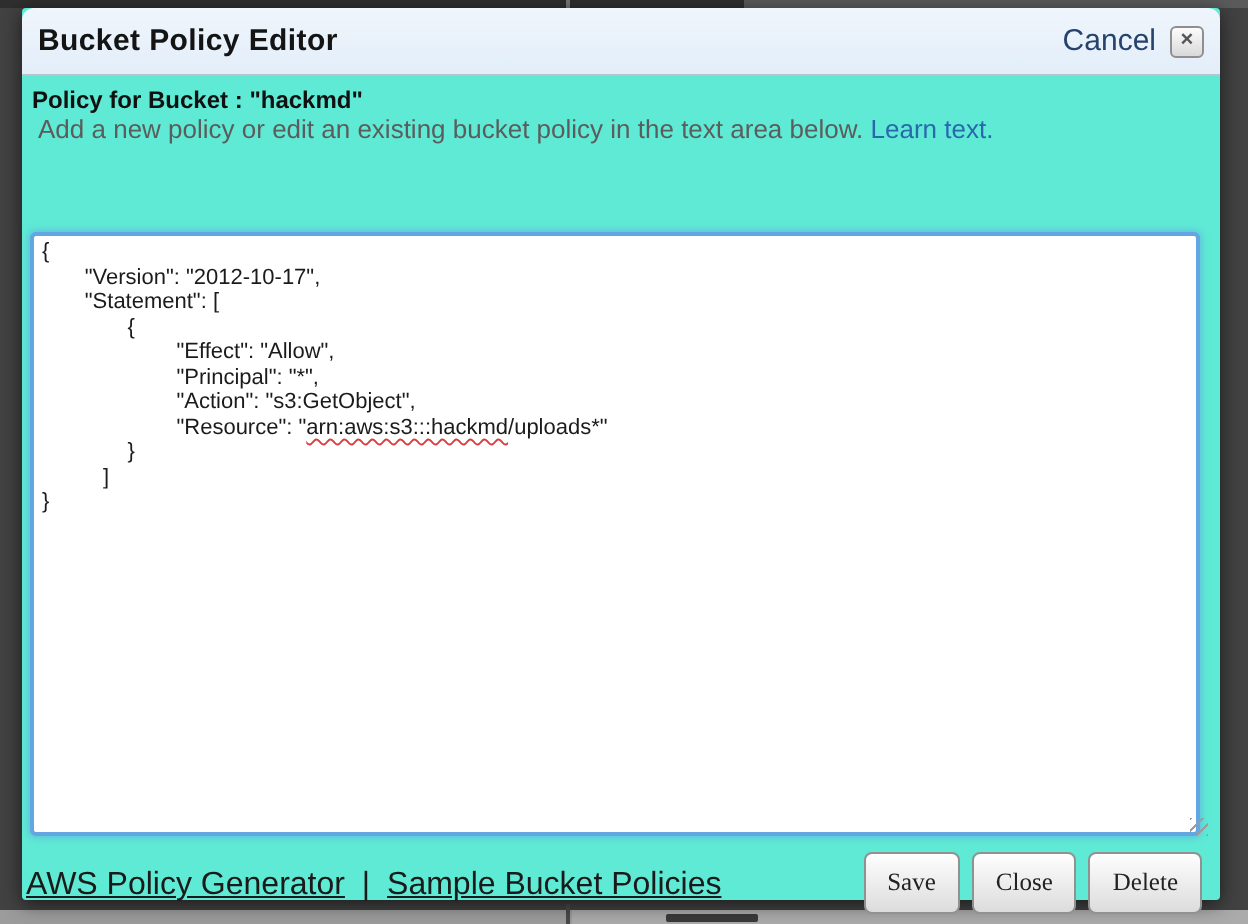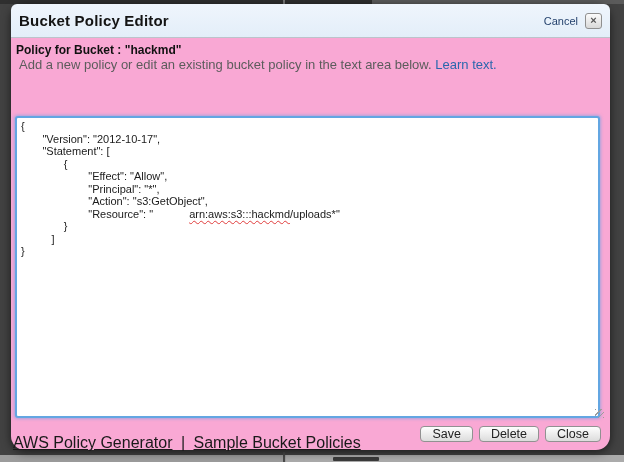--- a/index.html
+++ b/index.html
@@ -15,33 +15,33 @@
   .bd-topbox { position:absolute; top:0; left:372px; width:252px; height:4px; background:#5b5b5b; }
   .bd-vline-t{ position:absolute; top:0; left:283px; width:2px; height:4px; background:#787878; }
   .bd-band   { position:absolute; top:455px; left:0; width:624px; height:7px; background:#9c9c9c; }
   .bd-band-r { position:absolute; top:455px; left:286px; width:338px; height:7px; background:#ababab; }
   .bd-vline-b{ position:absolute; top:452px; left:283px; width:2px; height:10px; background:#4a4a4a; }
   .bd-smudge { position:absolute; top:457px; left:333px; width:46px; height:4px; background:#3a3a3a; border-radius:1px; }
 
   
   .dialog {
     position:absolute; left:11px; top:4px; width:599px; height:446px;
-    background:#f9a8d4; border-radius:14px;
+    background:#5eead4; border-radius:2px;
     box-shadow:0 2px 10px rgba(0,0,0,0.6);
   }
   .header {
     position:absolute; left:0; top:0; right:0; height:33px;
     background:linear-gradient(#eff5fc, #e3eef9);
     border-bottom:1px solid #bcc3cb;
     border-radius:6px 6px 0 0;
     display:flex; align-items:center;
   }
   .title { margin-left:8px; font-size:15px; font-weight:bold; color:#141414; letter-spacing:.2px; }
   .header-right { margin-left:auto; margin-right:8px; display:flex; align-items:center; gap:7px; }
-  .cancel { font-size:11px; color:#26436e; cursor:pointer; }
+  .cancel { font-size:15px; color:#26436e; cursor:pointer; }
   .close-btn {
     width:17px; height:16px; box-sizing:border-box;
     border:1px solid #8f8f8f; border-radius:3px;
     background:linear-gradient(#fcfcfc, #d9d9d9);
     color:#555; font-size:11px; font-weight:bold; line-height:1;
     display:flex; align-items:center; justify-content:center; cursor:pointer;
   }
 
   .subtitle { position:absolute; left:5px; top:39px; font-size:12px; font-weight:bold; color:#111; }
   .desc     { position:absolute; left:8px; top:53px; font-size:13px; color:#5c5c5c; }
@@ -57,36 +57,35 @@
     font-family:"Liberation Sans", sans-serif;
     font-size:11px; line-height:12.5px; color:#1b1b1b;
     white-space:pre; overflow:hidden; cursor:text;
   }
   .squiggle {
     text-decoration:underline;
     text-decoration-style:wavy;
     text-decoration-color:#e03c3c;
     text-decoration-thickness:1px;
     text-underline-offset:2px;
-    margin-left:36px;
   }
   .resize-handle {
     position:absolute; right:6px; bottom:32px; width:9px; height:9px;
     background:repeating-linear-gradient(135deg, #9c9c9c 0 1px, transparent 1px 4px);
     cursor:nwse-resize;
   }
 
   .links { position:absolute; left:2px; top:430px; font-size:16px; color:#1a1a1a; }
   .links .lnk { text-decoration:underline; cursor:pointer; }
   .links .sep { margin:0 4px; }
 
   .btn-row { position:absolute; right:9px; top:422px; display:flex; gap:6px; }
   .btn {
-    height:16px; box-sizing:border-box; padding:0 11px;
-    font-family:Liberation Sans, sans-serif; font-size:12.5px; color:#222;
+    height:31px; box-sizing:border-box; padding:0 11px;
+    font-family:Liberation Serif, serif; font-size:12.5px; color:#222;
     background:linear-gradient(#fefefe, #dcdcdc);
     border:1px solid #919191; border-radius:4px;
     display:flex; align-items:center; cursor:pointer;
   }
 </style>
 </head>
 <body>
 
 <div class="bd-top"></div>
 <div class="bd-topbox"></div>
@@ -129,17 +128,17 @@
   <div class="resize-handle"></div>
 
   <div class="links">
     <span class="lnk">AWS Policy Generator</span>
     <span class="sep">|</span>
     <span class="lnk">Sample Bucket Policies</span>
   </div>
 
   <div class="btn-row">
     <div class="btn">Save</div>
+    <div class="btn">Close</div>
     <div class="btn">Delete</div>
-    <div class="btn">Close</div>
   </div>
 
 </div>
 
 </body></html>

